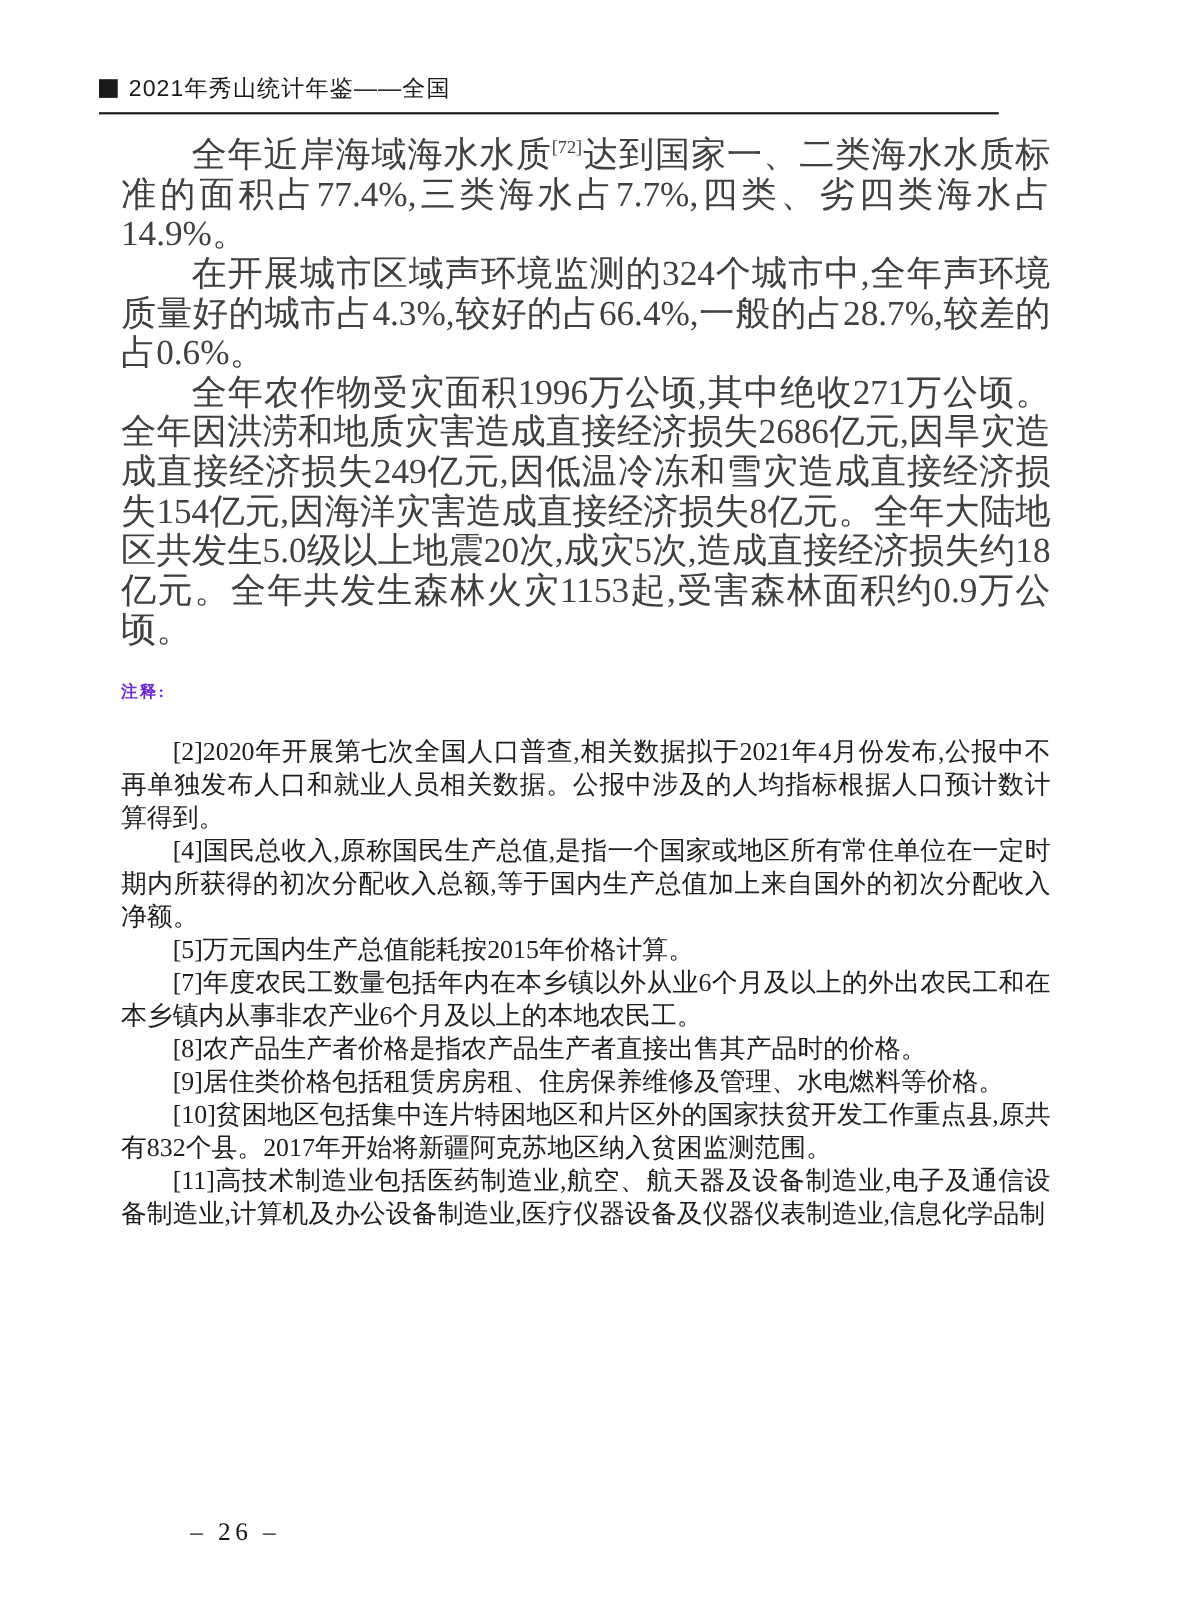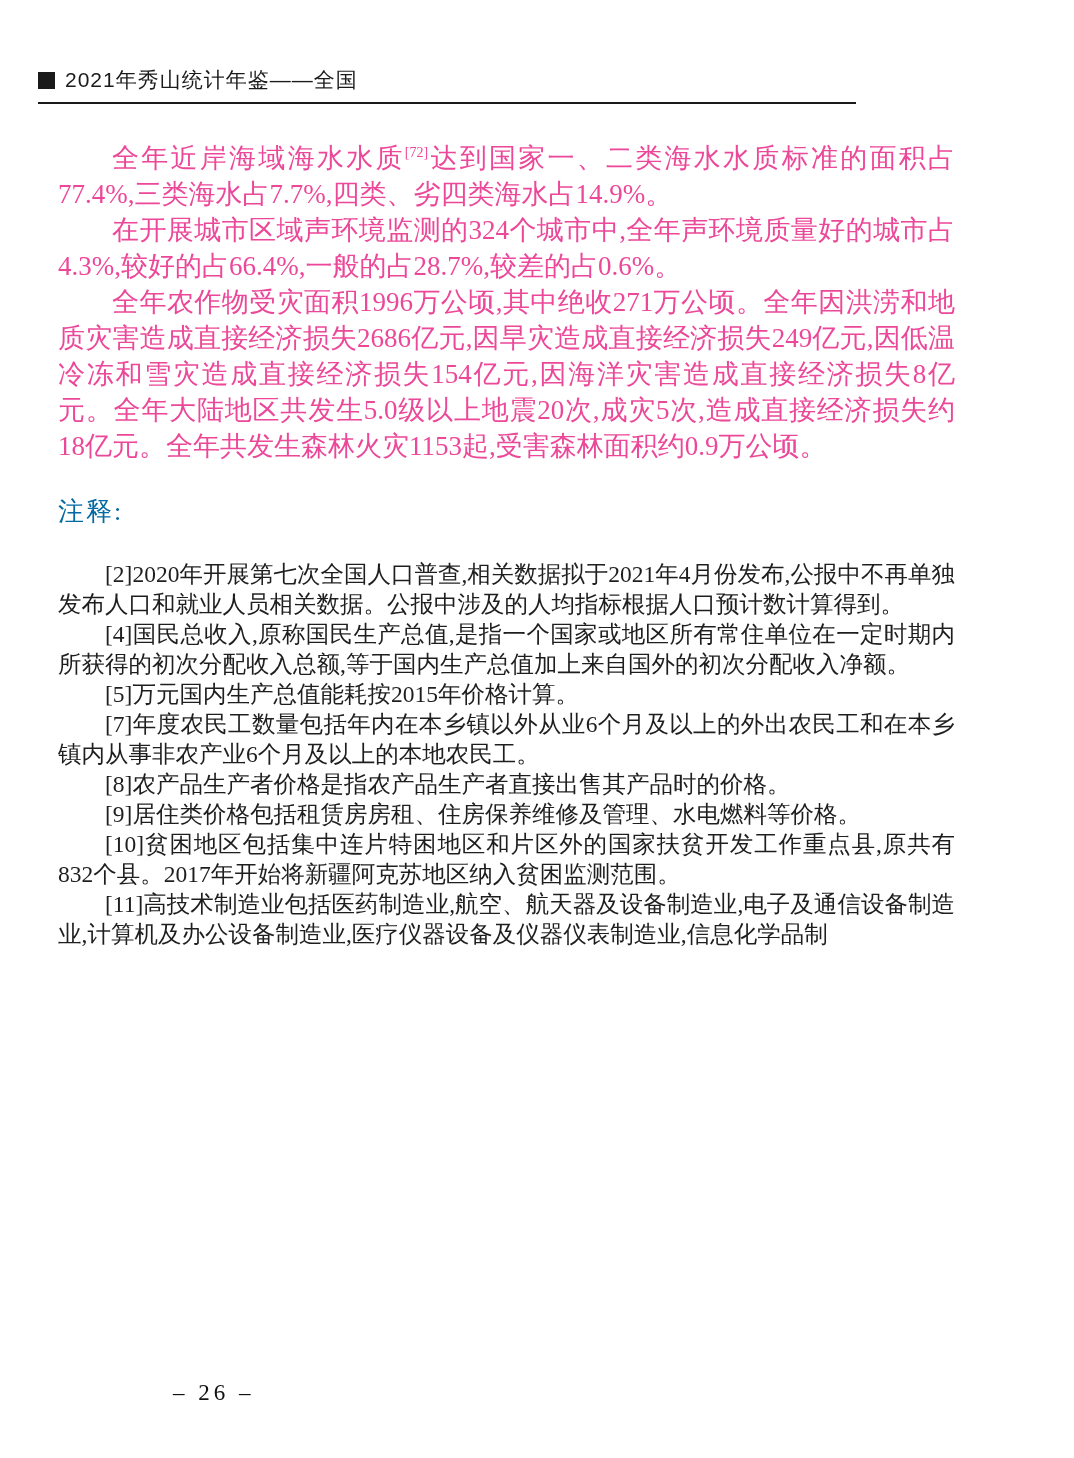--- a/index.html
+++ b/index.html
@@ -7,21 +7,21 @@
     padding: 0;
     background: #ffffff;
   }
   .page {
     position: relative;
     width: 1074px;
     height: 1458px;
     background: #ffffff;
     color: #1b1b1b;
     box-sizing: border-box;
-    padding: 66px 119px 0 58px;
+    padding: 66px 119px 0 110px;
     font-family: "Liberation Serif", "DejaVu Serif", serif;
     overflow: hidden;
   }
   
   .page-header {
     margin-left: -20px;
     display: flex;
     align-items: center;
     gap: 10px;
     font-family: "Liberation Sans", "DejaVu Sans", sans-serif;
@@ -37,42 +37,42 @@
   }
   .header-rule {
     margin-left: -20px;
     margin-top: 8px;
     height: 2px;
     background: #1a1a1a;
     width: 818px;
   }
   
   .body-text {
-    margin-top: 36px;
-    font-size: 27px;
+    margin-top: 18px;
+    font-size: 32px;
     line-height: 36px;
     text-align: justify;
-    color: #ec4899;
+    color: #404040;
   }
   .body-text p {
     margin: 0;
     text-indent: 2em;
   }
   sup.note-ref {
     font-size: 0.52em;
     vertical-align: super;
     line-height: 0;
   }
   
   .notes-heading {
     margin-top: 30px;
-    font-size: 26px;
-    font-weight: normal;
+    font-size: 15px;
+    font-weight: bold;
     letter-spacing: 2px;
-    color: #0369a1;
+    color: #6d28d9;
   }
   .notes {
     margin-top: 30px;
     font-size: 23.5px;
     line-height: 30px;
     text-align: justify;
     color: #1e1e1e;
   }
   .notes p {
     margin: 0;

